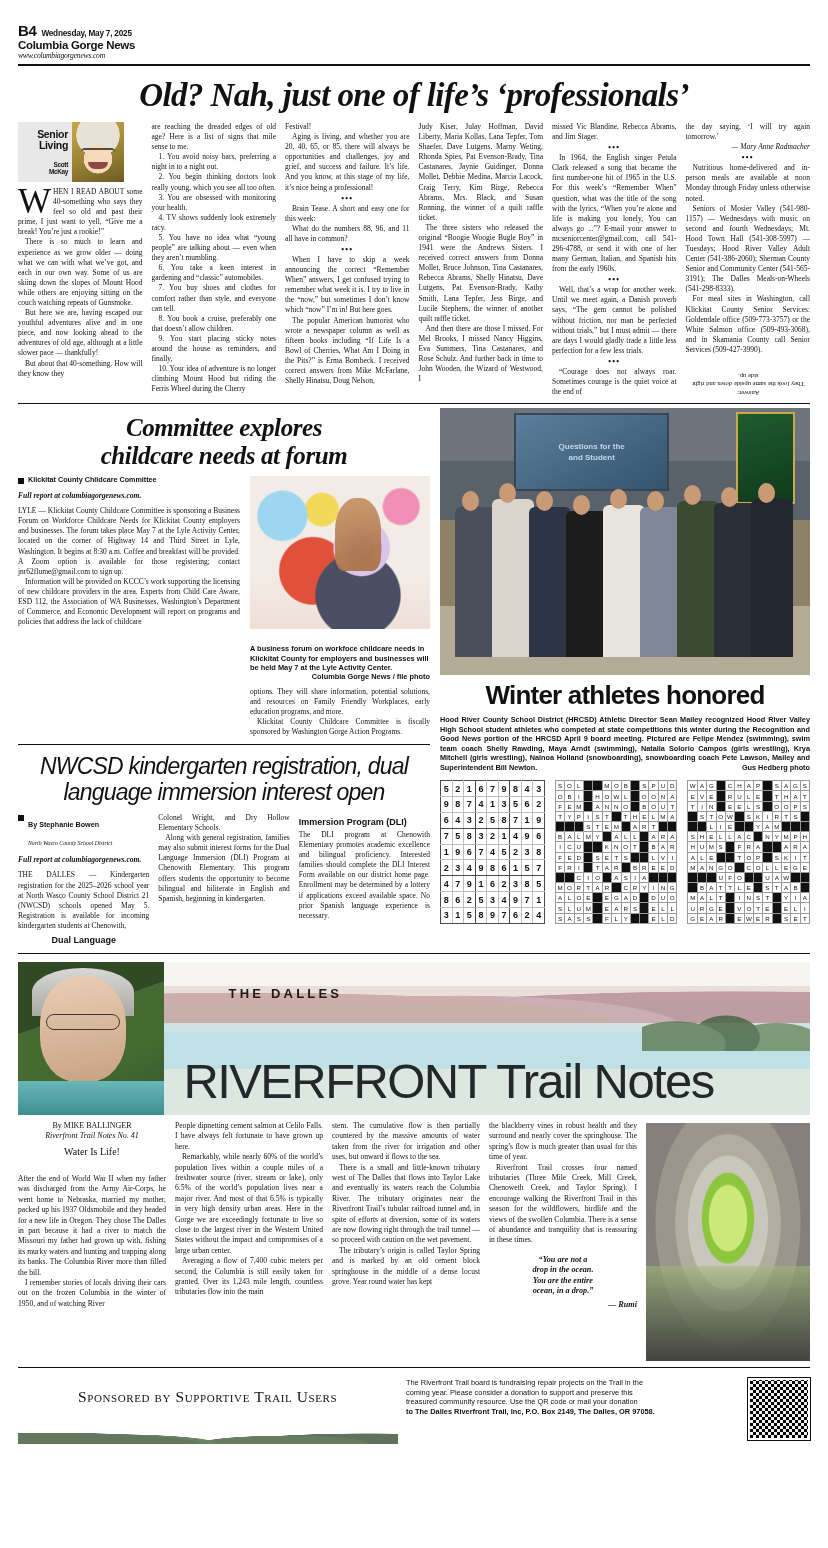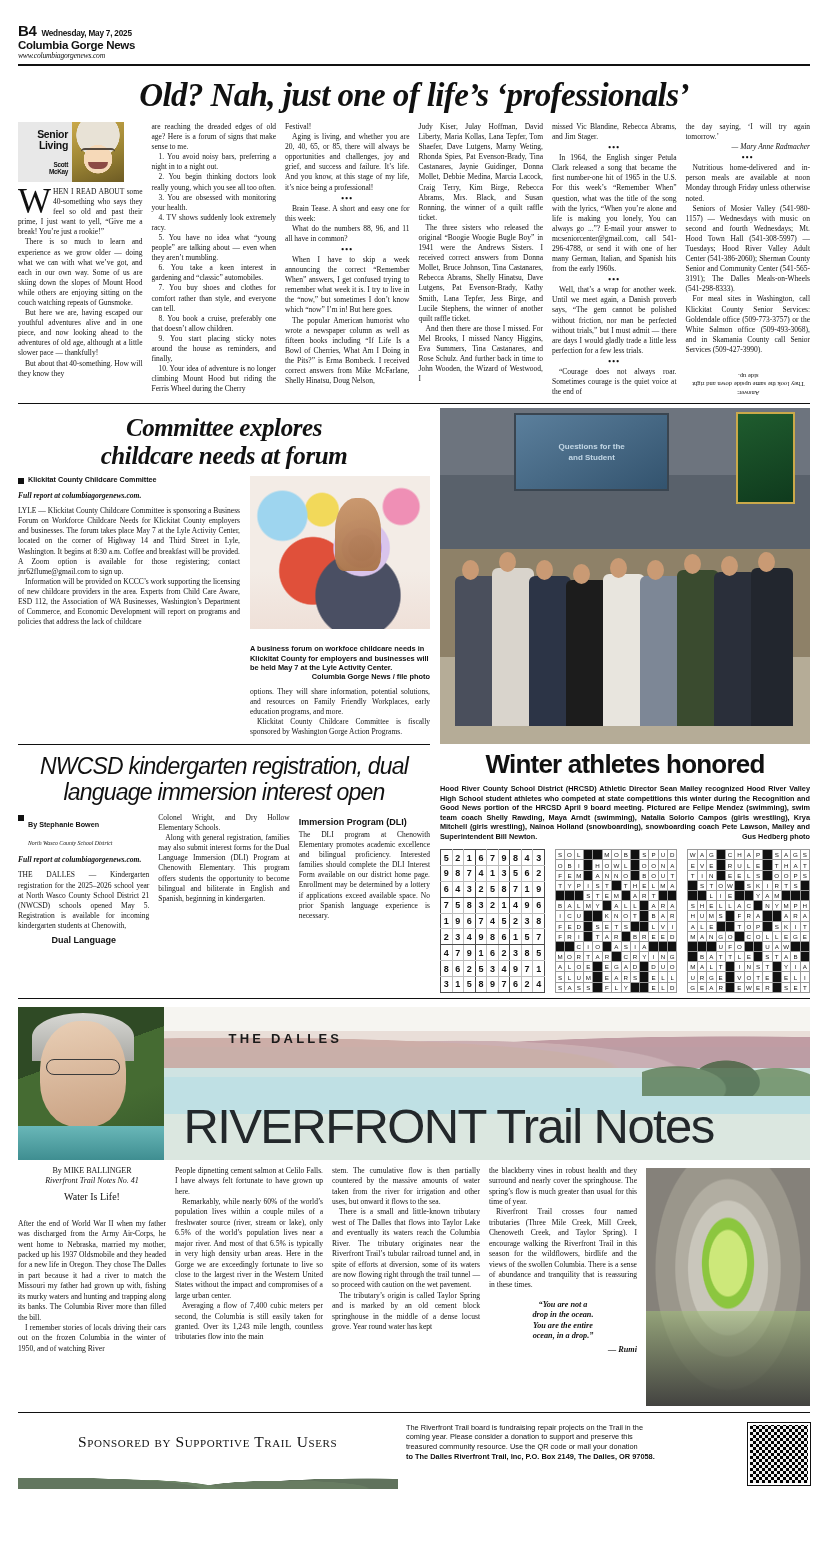--- a/index.html
+++ b/index.html
@@ -114,21 +114,21 @@
   
   .head3{
     text-align:center; font-family:"Liberation Sans",sans-serif; font-style:italic;
     font-weight:normal; font-size:23px; line-height:1.14; letter-spacing:-0.8px;
     padding:8px 0 8px 0;
   }
   .subhead{ font-family:"Liberation Sans",sans-serif; font-weight:bold; font-size:9px; line-height:11px; margin:4px 0 2px 0;}
 
   
   .team-photo{
-    width:100%; height:336px; position:relative; overflow:hidden;
+    width:100%; height:267px; position:relative; overflow:hidden;
     background:linear-gradient(180deg,#6d747e 0 20%, #59616b 20% 42%, #8e8168 42% 74%, #b5ac97 74% 100%);
   }
   .screen{
     position:absolute; left:20%; top:5px; width:42%; height:78px;
     background:linear-gradient(150deg,#5b7f9c,#33536e);
     border:2px solid #3a4550;
   }
   .screen-txt{
     position:absolute; inset:0; display:flex; align-items:center; justify-content:center;
     color:#cfe2ef; font-family:"Liberation Sans",sans-serif; font-weight:bold; font-size:8px;
@@ -304,21 +304,21 @@
       <div class="body-txt">
         <p class="noind dropcap">WHEN I READ ABOUT some 40-something who says they feel so old and past their prime, I just want to yell, “Give me a break! You’re just a rookie!”</p>
         <p>There is so much to learn and experience as we grow older — doing what we can with what we’ve got, and each in our own way. Some of us are skiing down the slopes of Mount Hood while others are enjoying sitting on the couch watching repeats of Gunsmoke.</p>
         <p>But here we are, having escaped our youthful adventures alive and in one piece, and now looking ahead to the adventures of old age, although at a little slower pace — thankfully!</p>
         <p>But about that 40-something. How will they know they</p>
       </div>
     </div>
 
     <div class="col">
       <div class="body-txt">
-        <p class="noind">are reaching the dreaded edges of old age? Here is a forum of signs that make sense to me.</p>
+        <p class="noind">are reaching the dreaded edges of old age? Here is a list of signs that mile sense to me.</p>
         <p>1. You avoid noisy bars, preferring a night in to a night out.</p>
         <p>2. You begin thinking doctors look really young, which you see all too often.</p>
         <p>3. You are obsessed with monitoring your health.</p>
         <p>4. TV shows suddenly look extremely racy.</p>
         <p>5. You have no idea what “young people” are talking about — even when they aren’t mumbling.</p>
         <p>6. You take a keen interest in gardening and “classic” automobiles.</p>
         <p>7. You buy shoes and clothes for comfort rather than style, and everyone can tell.</p>
         <p>8. You book a cruise, preferably one that doesn’t allow children.</p>
         <p>9. You start placing sticky notes around the house as reminders, and finally,</p>
         <p>10. Your idea of adventure is no longer climbing Mount Hood but riding the Ferris Wheel during the Cherry</p>

